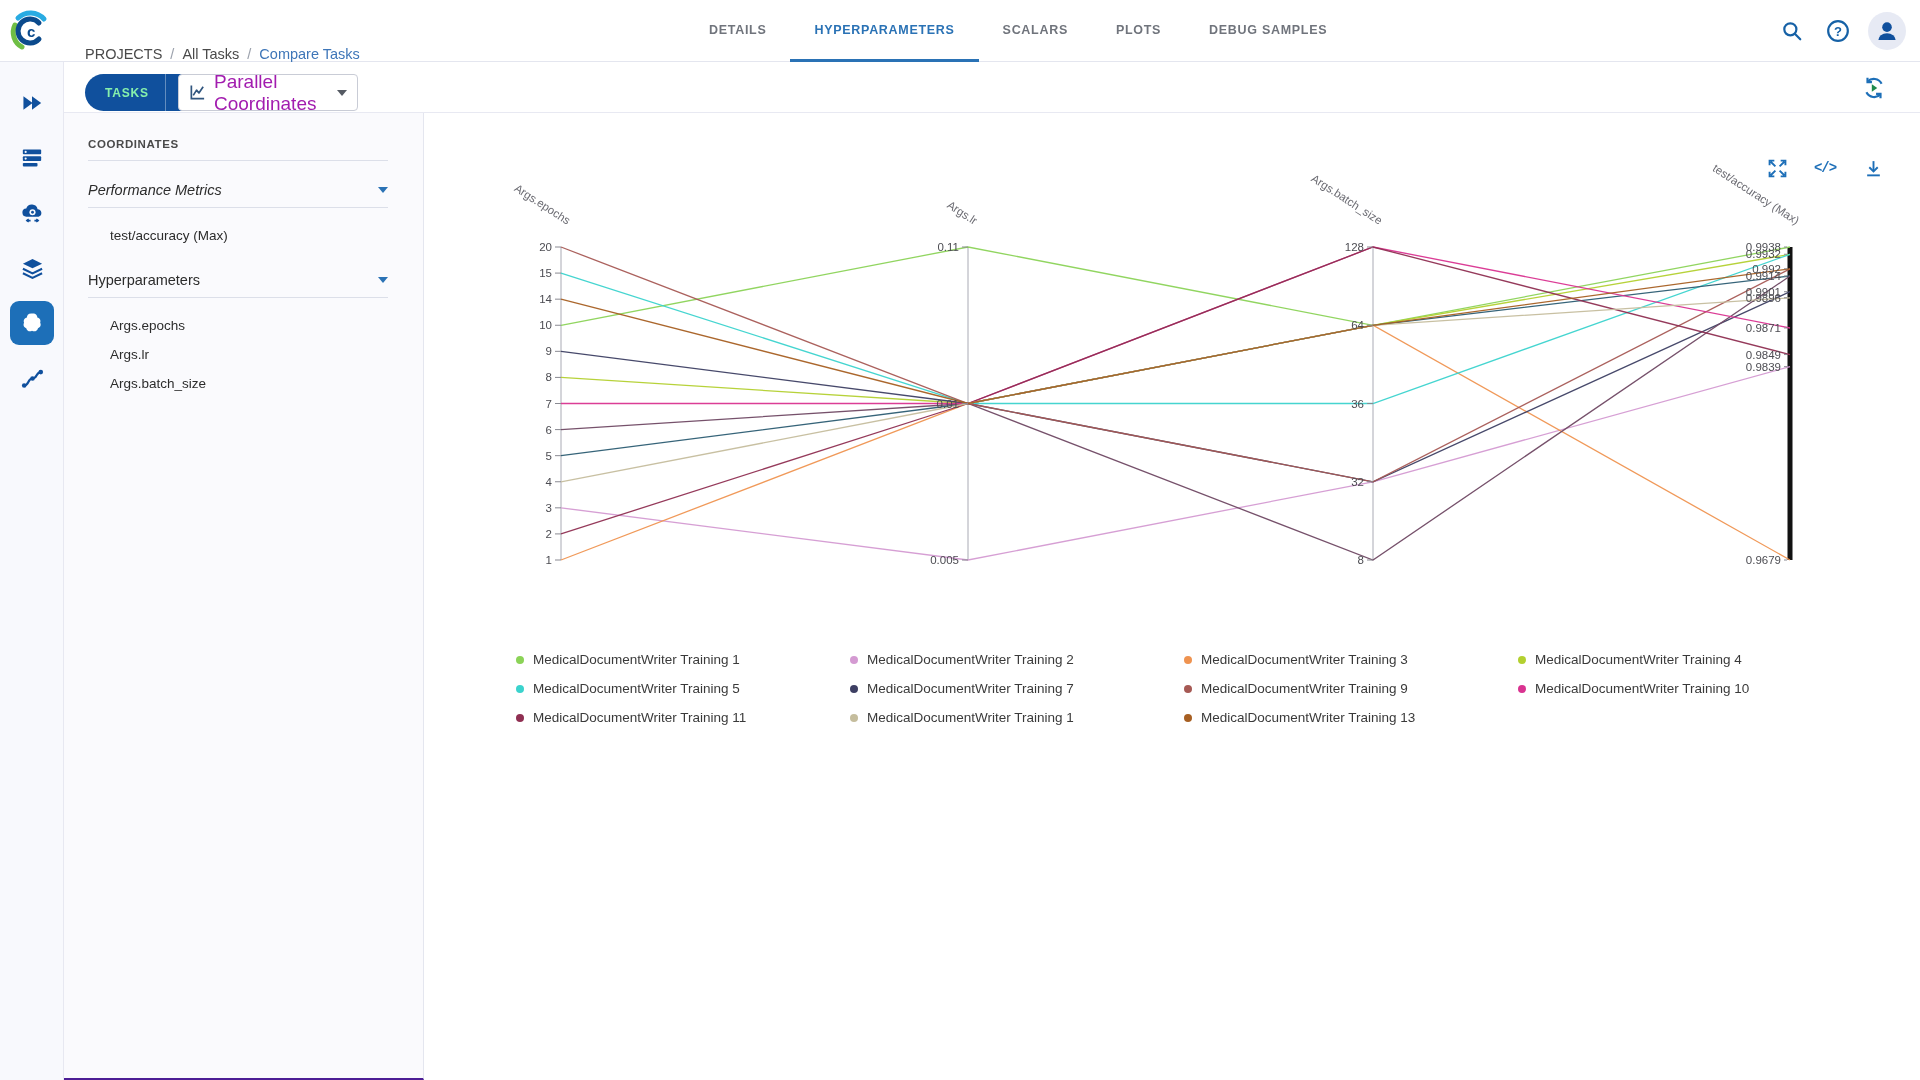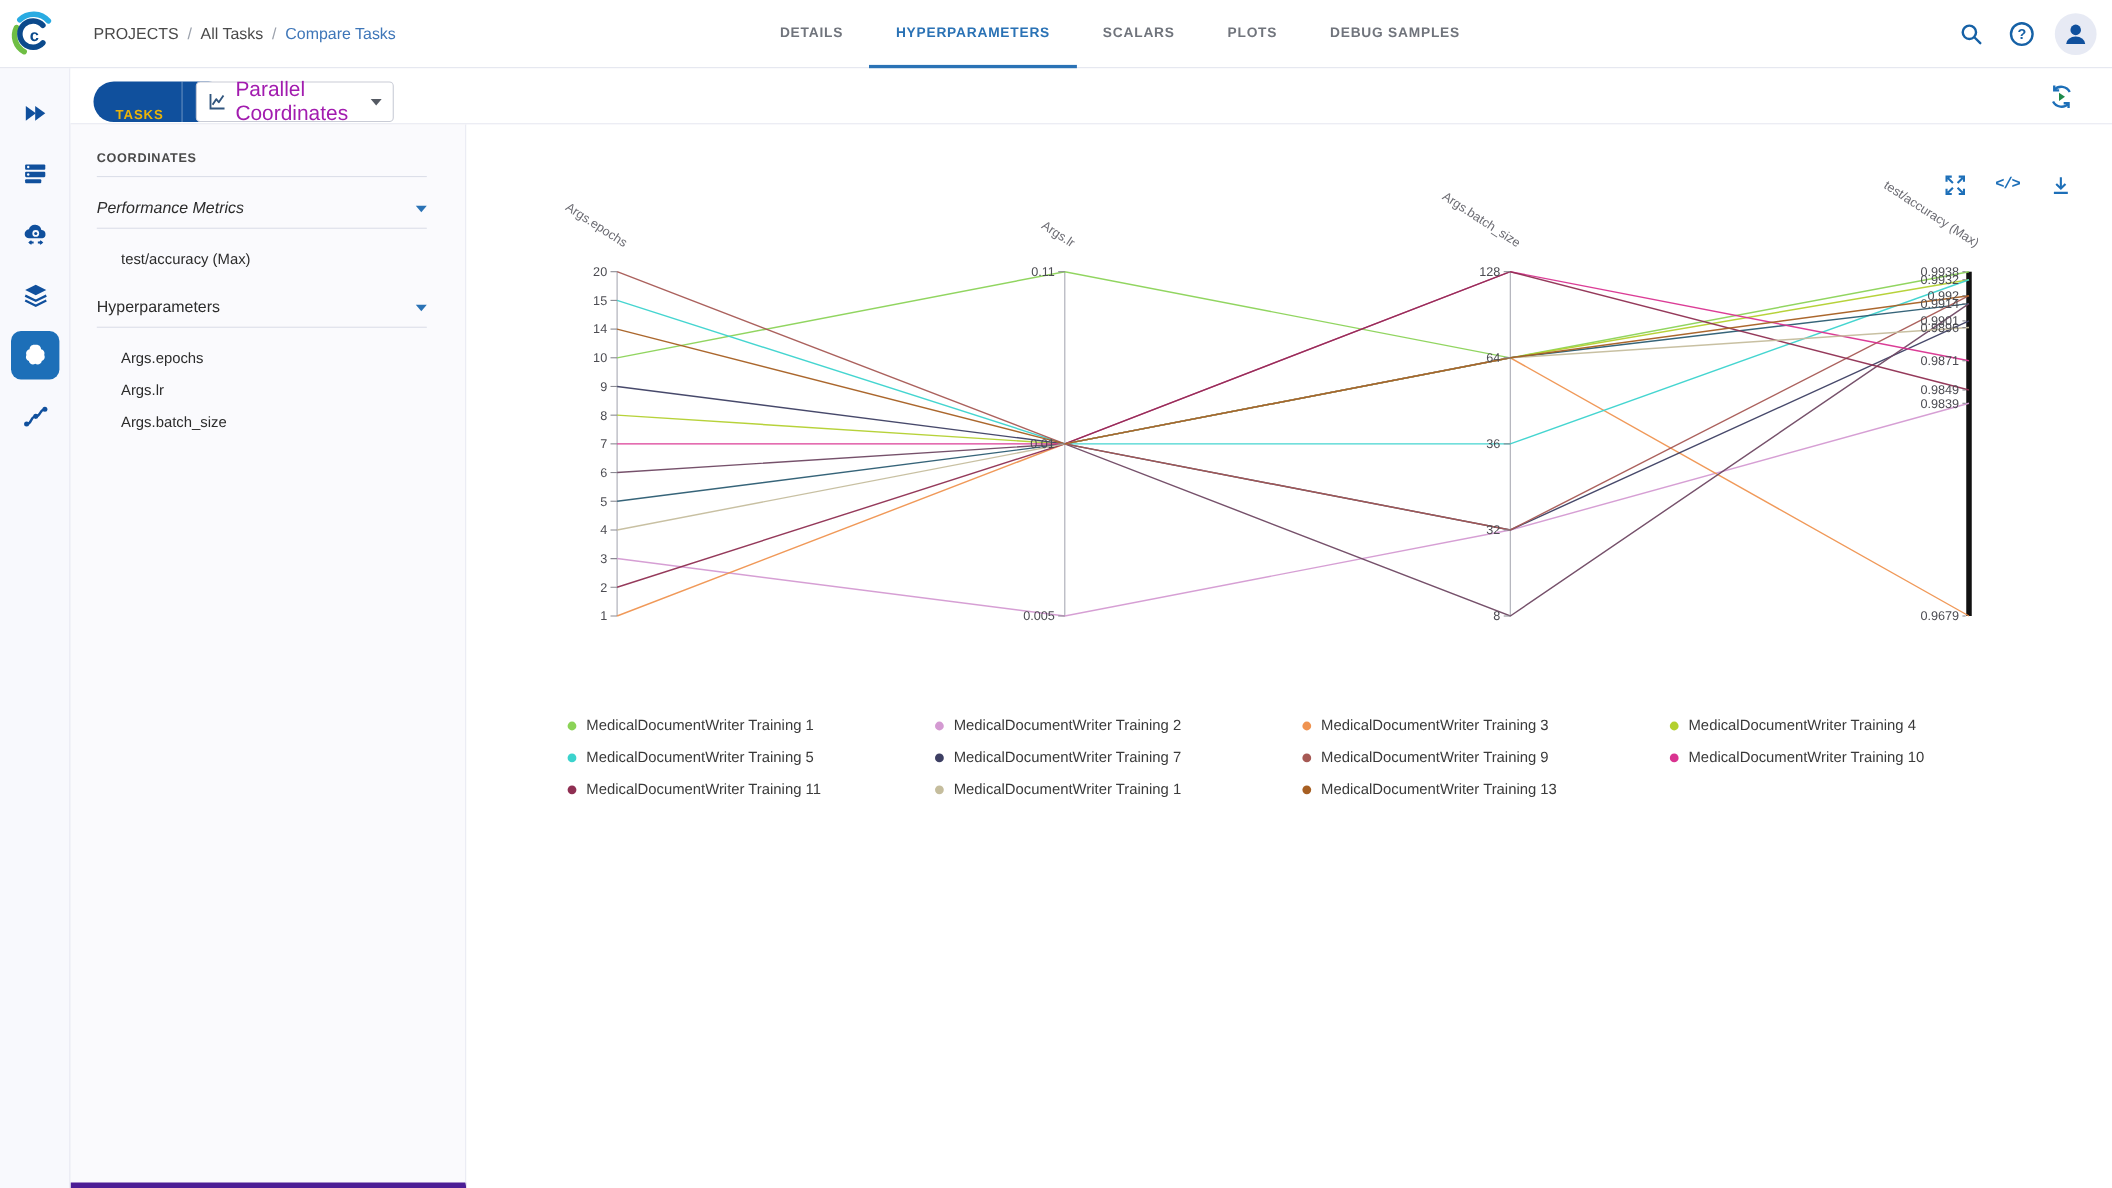--- a/index.html
+++ b/index.html
@@ -3,40 +3,40 @@
 <meta charset="utf-8">
 <style>
   * { margin:0; padding:0; box-sizing:border-box; }
   html,body { width:1920px; height:1080px; overflow:hidden; background:#fff;
               font-family:"Liberation Sans", sans-serif; color:#2c2c2c; }
 
   
   .header { position:absolute; left:0; top:0; width:1920px; height:62px; background:#fff;
             border-bottom:1px solid #e4e6ef; z-index:5; }
   .logo { position:absolute; left:8px; top:9px; width:44px; height:44px; }
-  .breadcrumb { position:absolute; left:85px; top:0; height:62px; display:flex; align-items:center;
+  .breadcrumb { position:absolute; left:85px; top:0; height:62px; display:flex; align-items:flex-end;
                 font-size:14.5px; gap:8px; }
   .crumb { color:#4a4a4a; cursor:pointer; }
   .crumb-sep { color:#9aa0ab; }
   .crumb.active { color:#3e76b8; }
   .tabs { position:absolute; left:685px; top:0; height:62px; display:flex; align-items:stretch; }
   .tab { display:flex; align-items:center; padding:0 24px; font-size:12.5px; font-weight:bold;
          letter-spacing:.7px; color:#70747c; cursor:pointer; border-bottom:3px solid transparent; }
   .tab.active { color:#2a72b5; border-bottom-color:#2a72b5; }
   .header-actions { position:absolute; right:14px; top:0; height:62px; display:flex; align-items:center; gap:14px; }
   .hicon { width:32px; height:32px; display:flex; align-items:center; justify-content:center;
            color:#1661a6; cursor:pointer; }
   .avatar-wrap { width:38px; height:38px; border-radius:50%; background:#e7eaf4; display:flex;
                  align-items:center; justify-content:center; cursor:pointer; }
 
   
   .toolbar { position:absolute; left:64px; top:62px; width:1856px; height:51px; background:#fff;
              border-bottom:1px solid #e8e9f2; display:flex; align-items:center; z-index:4; }
   .tasks-pill { position:absolute; left:21px; top:12px; height:37px; border-radius:19px;
-                background:#10509d; color:#eab308; display:flex; align-items:flex-end; overflow:hidden; cursor:pointer; }
+                background:#10509d; color:#86efac; display:flex; align-items:center; overflow:hidden; cursor:pointer; }
   .tasks-pill .lbl { padding:0 16px 0 20px; font-size:12px; font-weight:bold; letter-spacing:.8px; }
   .tasks-pill .sep { width:1px; height:37px; background:rgba(255,255,255,.35); }
   .tasks-pill .plus { width:42px; text-align:center; font-size:20px; font-weight:bold; }
   .view-select { position:absolute; left:114px; top:12px; width:180px; height:37px; border:1px solid #c9ccd6;
                  border-radius:4px; background:#fff; display:flex; align-items:center; padding:0 10px; cursor:pointer; }
   .view-select .vs-icon { color:#30557e; margin-right:8px; display:flex; }
   .view-select .vs-label { font-size:19px; color:#a21caf; flex:1; }
   .caret-down { width:0; height:0; border-left:5px solid transparent; border-right:5px solid transparent;
                 border-top:6px solid #555a63; }
   .toggle-row { position:absolute; left:316px; top:0; height:51px; display:flex; align-items:center; gap:12px; }
@@ -49,21 +49,21 @@
 
   
   .nav-strip { position:absolute; left:0; top:62px; width:64px; height:1018px; background:#f8f9fd;
                border-right:1px solid #e7e8f1; z-index:3; }
   .strip-item { position:absolute; left:10px; width:44px; height:44px; border-radius:9px; display:flex;
                 align-items:center; justify-content:center; color:#10509d; cursor:pointer; }
   .strip-item.active { background:#1d6fb8; color:#fff; }
 
   
   .coords-panel { position:absolute; left:64px; top:113px; width:360px; height:967px; background:#fafafd;
-                  border-right:1px solid #e4e6ef; border-bottom:5px solid #4c1d95; }
+                  border-right:1px solid #e4e6ef; border-bottom:2px solid #4c1d95; }
   .cp-title { position:absolute; left:24px; top:25px; font-size:11.5px; font-weight:bold; color:#4a4a4a;
               letter-spacing:.6px; }
   .cp-div { position:absolute; left:24px; width:300px; height:1px; background:#dcdfe9; }
   .cp-section-head { position:absolute; left:24px; width:300px; display:flex; align-items:center;
                      font-size:14.5px; color:#2c2c2c; cursor:pointer; }
   .cp-caret { margin-left:auto; width:0; height:0; border-left:5px solid transparent;
               border-right:5px solid transparent; border-top:6px solid #2a72b5; }
   .cp-item { position:absolute; left:46px; font-size:13.5px; color:#2c2c2c; }
 
   

